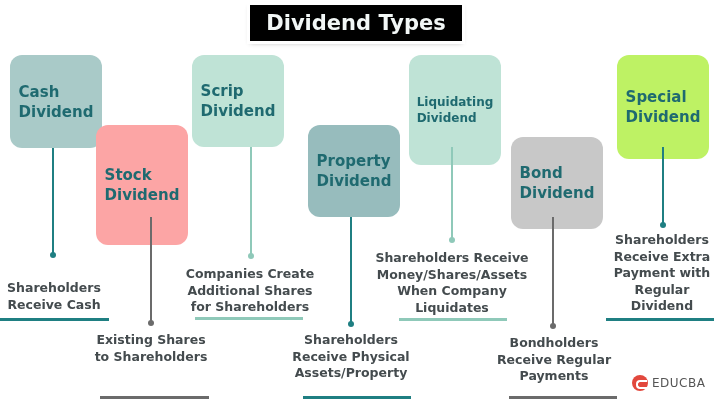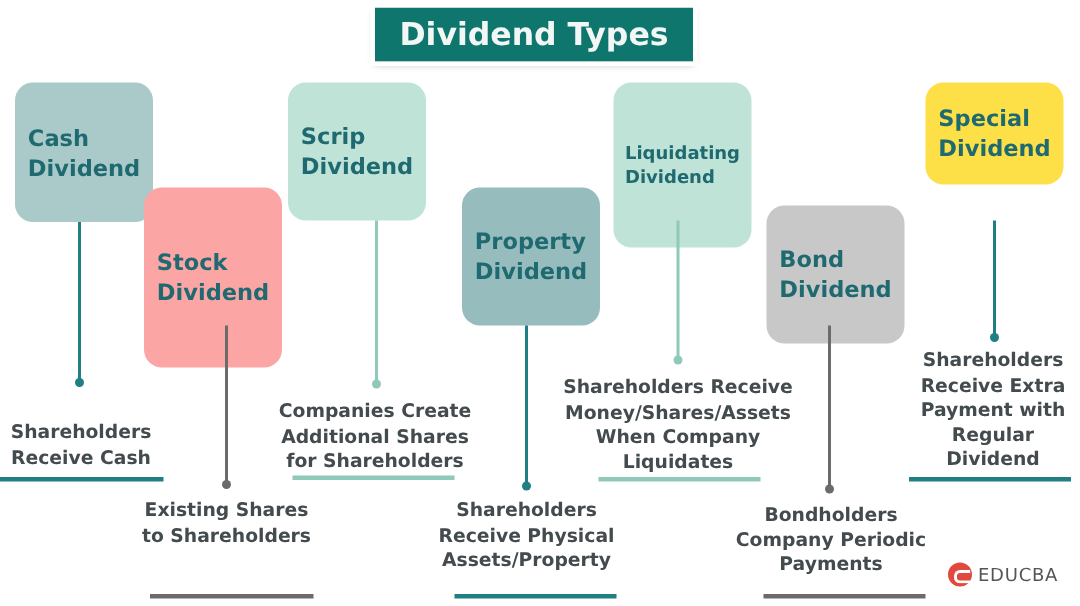--- a/index.html
+++ b/index.html
@@ -3,21 +3,21 @@
 <meta charset="utf-8">
 <style>
   html, body { margin:0; padding:0; }
   body {
     width:720px; height:404px; position:relative; overflow:hidden;
     background:#ffffff;
     font-family:"DejaVu Sans", sans-serif;
   }
   .title {
     position:absolute; left:250px; top:5px; width:212px; height:36px;
-    background:#0f766e; color:#f2f7f6;
+    background:#000000; color:#f2f7f6;
     font-weight:bold; font-size:21px; line-height:36px; text-align:center;
     box-shadow:0 2px 5px rgba(0,0,0,0.3);
     outline:3px solid #ffffff;
   }
   .box {
     position:absolute; width:92px; border-radius:12px;
     display:flex; align-items:center; justify-content:center; text-align:left;
     color:#1f6a70; font-weight:bold; font-size:15px; line-height:20px;
   }
   .box.small { font-size:12px; line-height:16px; }
@@ -120,26 +120,26 @@
 <div class="box" style="left:511px;top:137px;height:92px;background:#c8c8c8;">
   <div>
       <div>Bond</div>
       <div>Dividend</div>
     </div>
 </div>
 <div class="vline" style="left:552px;top:217px;height:108px;background:#6b6b6b;"></div>
 <div class="dot" style="left:550px;top:323px;background:#6b6b6b;"></div>
 <div class="desc" style="left:488px;top:335px;width:132px;">
   <div>Bondholders</div>
-  <div>Company Periodic</div>
+  <div>Receive Regular</div>
   <div>Payments</div>
 </div>
 <div class="uline" style="left:509px;top:396px;width:108px;background:#6b6b6b;"></div>
 
-<div class="box" style="left:617px;top:55px;height:68px;background:#fde047;">
+<div class="box" style="left:617px;top:55px;height:104px;background:#bef264;">
   <div>
       <div>Special</div>
       <div>Dividend</div>
     </div>
 </div>
 <div class="vline" style="left:662px;top:147px;height:78px;background:#1f7f82;"></div>
 <div class="dot" style="left:660px;top:222px;background:#1f7f82;"></div>
 <div class="desc" style="left:604px;top:232px;width:116px;">
   <div>Shareholders</div>
   <div>Receive Extra</div>

